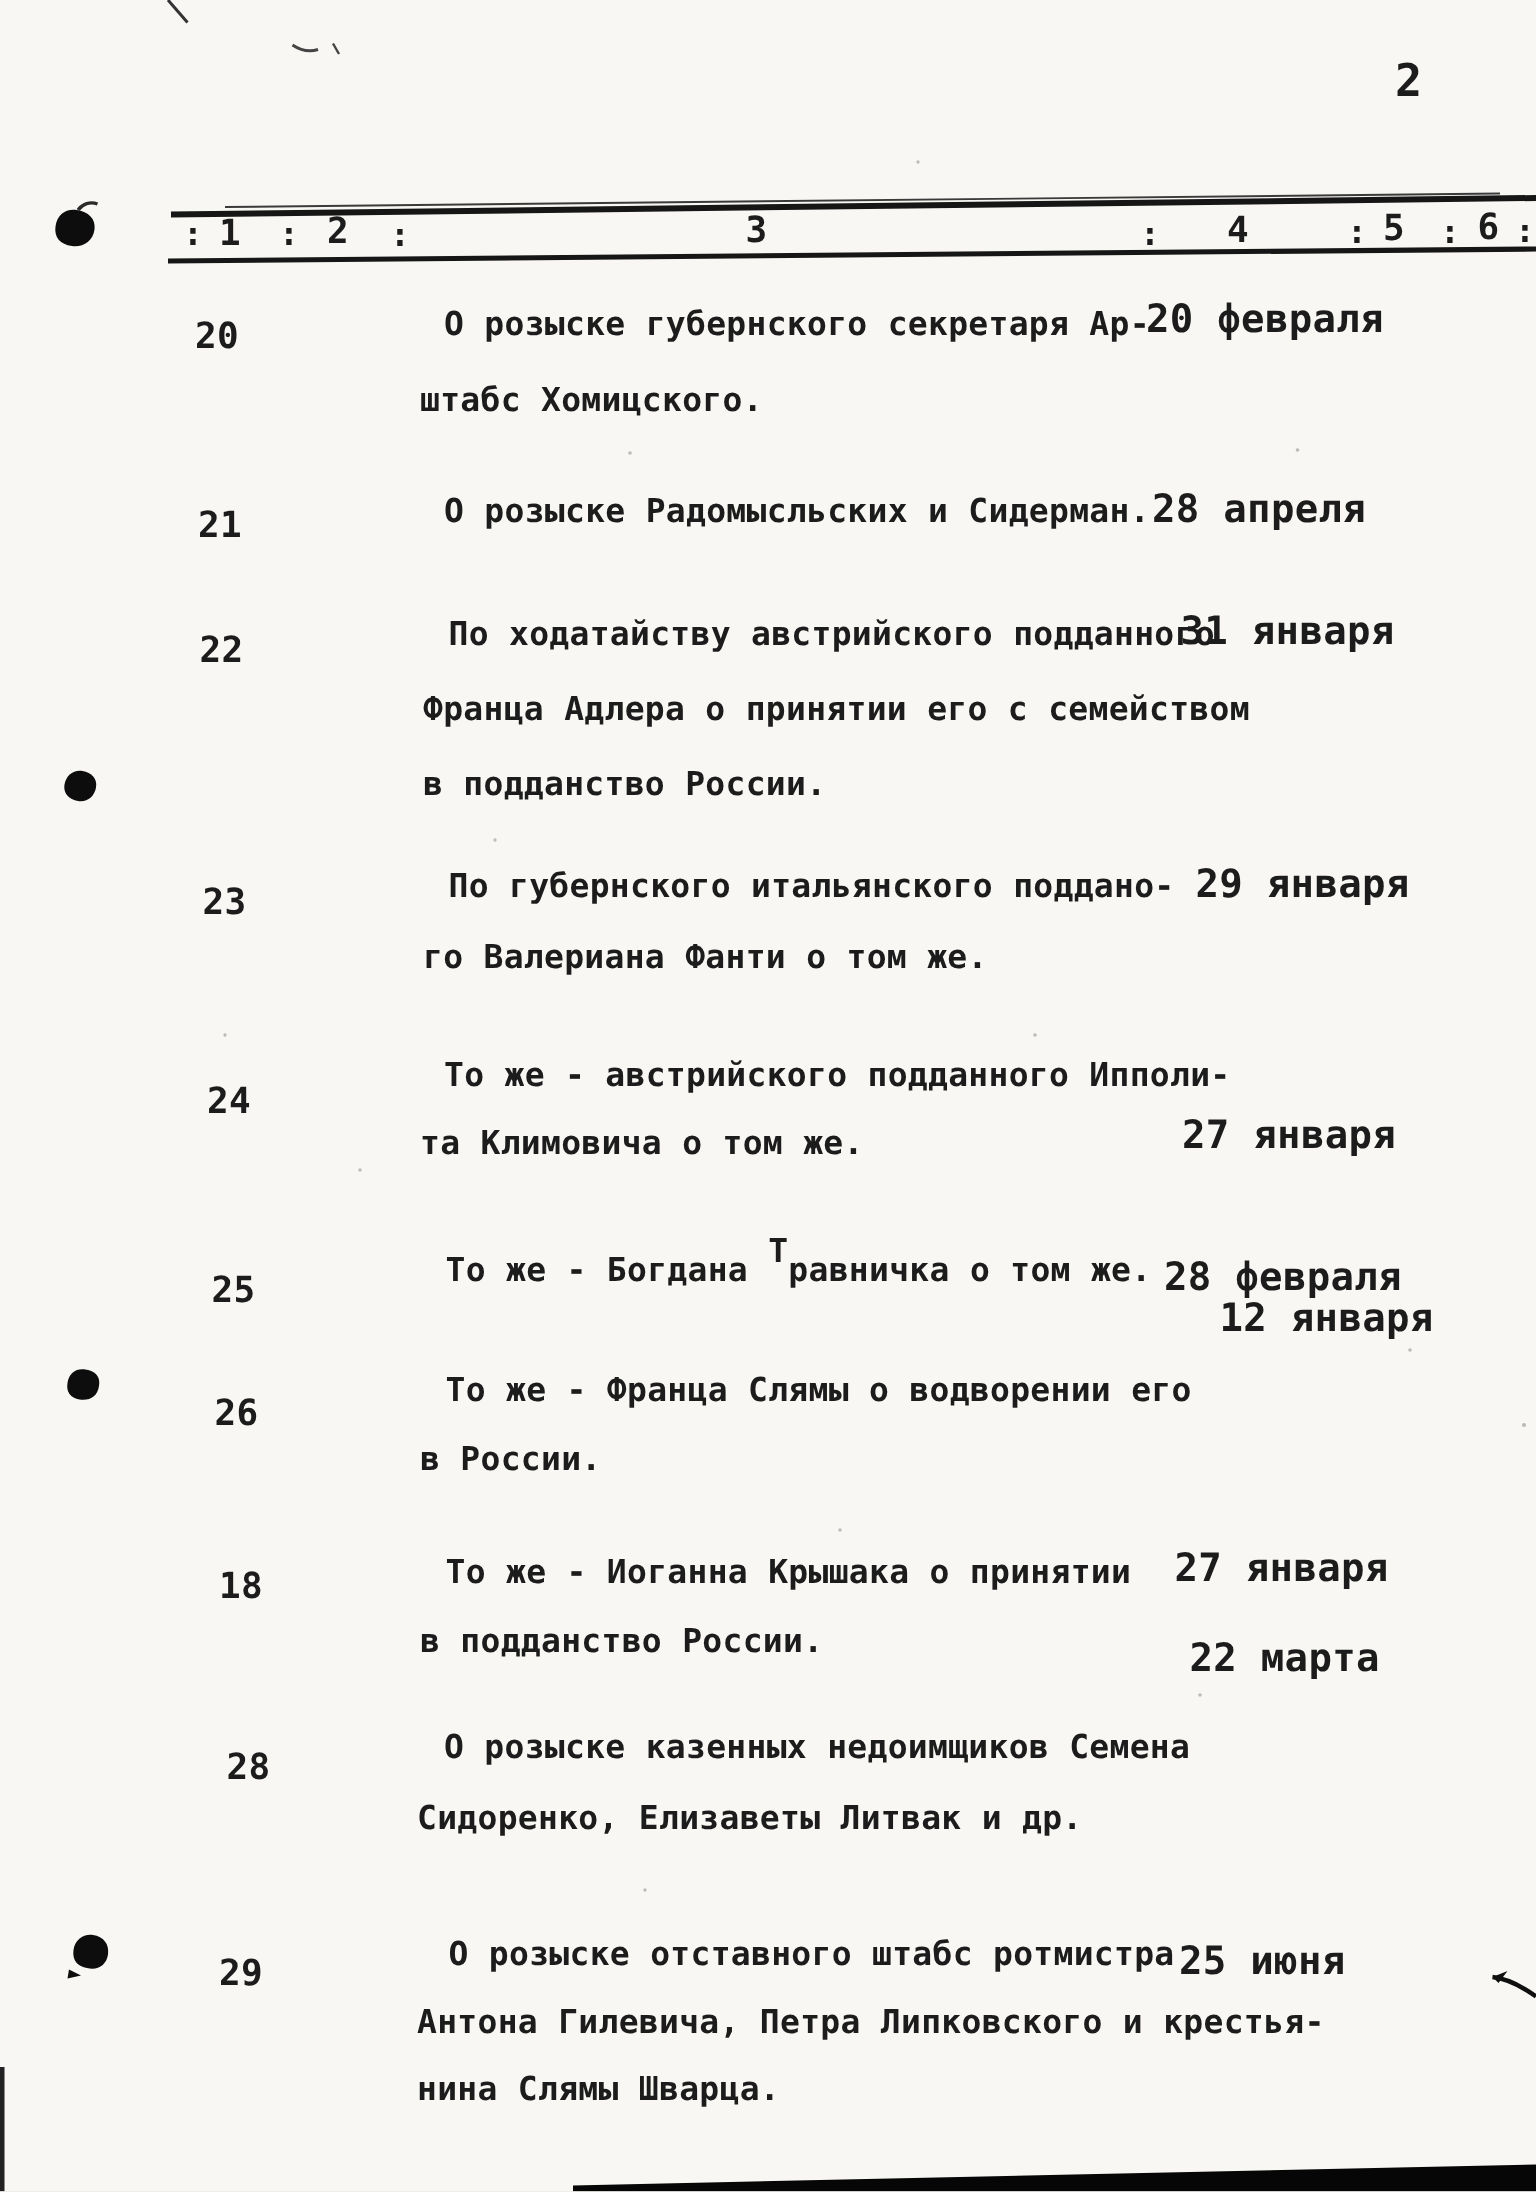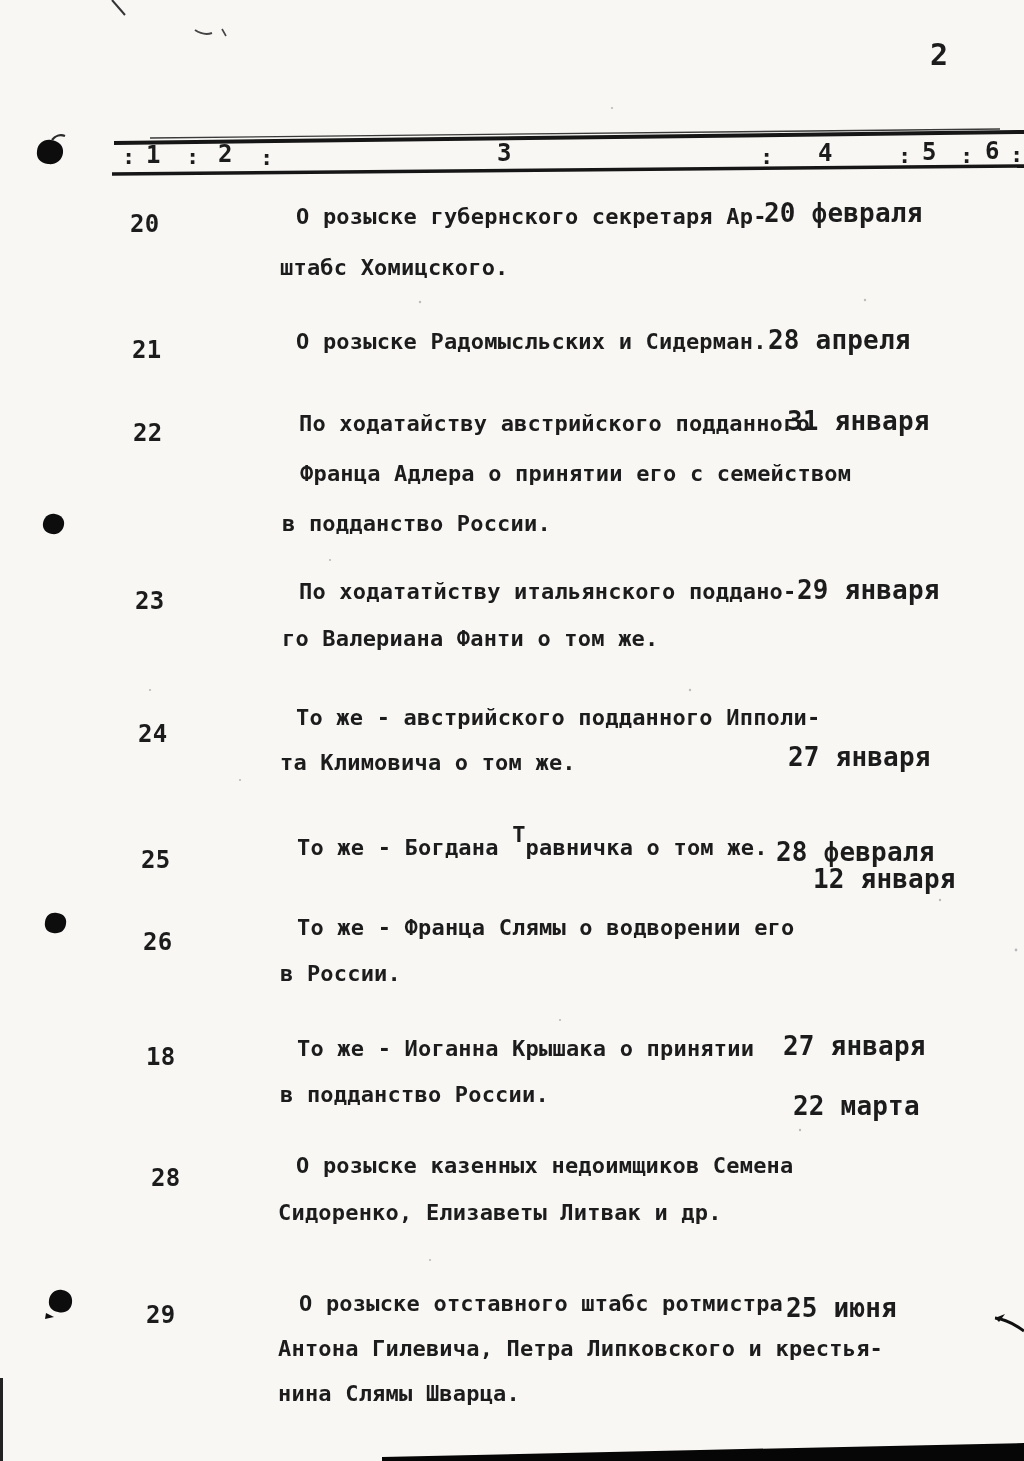--- a/index.html
+++ b/index.html
@@ -110,29 +110,29 @@
   <div class="row">
     <span class="t num" style="left:132px;top:338px">21</span>
     <span class="t" style="left:296px;top:331px">О розыске Радомысльских и Сидерман.</span>
     <span class="t date" style="left:768px;top:327px">28 апреля</span>
   </div>
 
   
   <div class="row">
     <span class="t num" style="left:133px;top:421px">22</span>
     <span class="t" style="left:299px;top:413px">По ходатайству австрийского подданного</span>
-    <span class="t" style="left:300px;top:463px">Франца Адлера о принятии его с семейством</span>
+    <span class="t" style="left:282px;top:463px">Франца Адлера о принятии его с семейством</span>
     <span class="t" style="left:282px;top:513px">в подданство России.</span>
     <span class="t date" style="left:787px;top:408px">31 января</span>
   </div>
 
   
   <div class="row">
     <span class="t num" style="left:135px;top:589px">23</span>
-    <span class="t" style="left:299px;top:581px">По ходататйству итальянского поддано-</span>
+    <span class="t" style="left:299px;top:581px">По губернского итальянского поддано-</span>
     <span class="t" style="left:282px;top:628px">го Валериана Фанти о том же.</span>
     <span class="t date" style="left:797px;top:577px">29 января</span>
   </div>
 
   
   <div class="row">
     <span class="t num" style="left:138px;top:722px">24</span>
     <span class="t" style="left:296px;top:707px">То же - австрийского подданного Ипполи-</span>
     <span class="t" style="left:280px;top:752px">та Климовича о том же.</span>
     <span class="t date" style="left:788px;top:744px">27 января</span>

